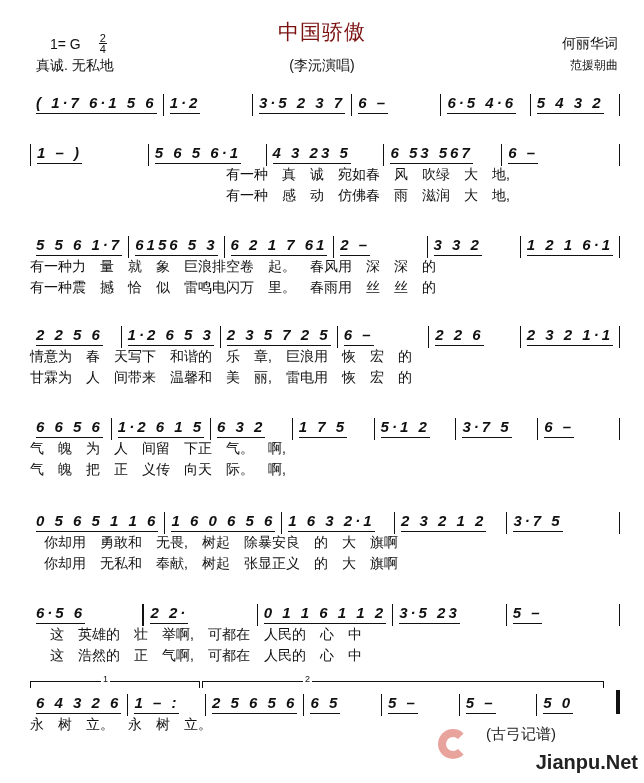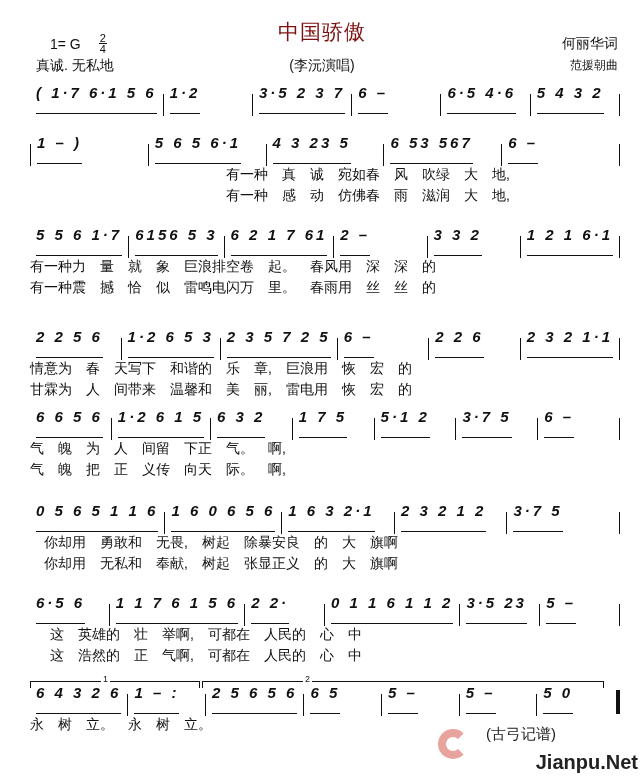--- a/index.html
+++ b/index.html
@@ -11,21 +11,21 @@
   .timesig .num { border-bottom: 1px solid #111; padding: 0 1px; }
   .tempo { position: absolute; left: 36px; top: 57px; font-size: 14px; }
   .title { position: absolute; left: 0; width: 644px; top: 18px; text-align: center; font-size: 21px; color: #7a1010; letter-spacing: 1px; }
   .singer { position: absolute; left: 0; width: 644px; top: 57px; text-align: center; font-size: 14px; }
   .lyricist { position: absolute; right: 26px; top: 35px; font-size: 14px; }
   .composer { position: absolute; right: 26px; top: 57px; font-size: 12px; }
 
   .system { position: absolute; left: 30px; width: 590px; }
   .notes-row { display: flex; align-items: flex-end; height: 26px; font-size: 15px; font-weight: bold; font-style: italic; white-space: nowrap; }
   .measure { display: flex; align-items: flex-end; flex: 1; justify-content: flex-start; padding: 0 6px; position: relative; }
-  .measure .notes { letter-spacing: 3px; border-bottom: 1px solid #111; padding-bottom: 12px; }
+  .measure .notes { letter-spacing: 3px; border-bottom: 1px solid #111; padding-bottom: 2px; }
   .barline { width: 1px; height: 22px; background: #111; margin-bottom: -2px; }
   .lyric-row { display: flex; font-size: 14px; height: 21px; line-height: 21px; white-space: nowrap; }
   .lyric-row span { padding-right: 14px; }
   .bracket { position: absolute; top: 681px; height: 6px; border-top: 1px solid #111; border-left: 1px solid #111; border-right: 1px solid #111; font-size: 9px; }
   .bracket span { position: absolute; top: -8px; background: #fff; padding: 0 2px; }
   .final-bar { width: 4px; height: 24px; background: #111; margin-left: 2px; }
 
   .watermark { position: absolute; right: 6px; top: 725px; width: 200px; height: 58px; }
   .wm-logo { position: absolute; left: 0; top: 4px; width: 30px; height: 30px; border-radius: 50%; border: 8px solid #e8a39c; border-right-color: transparent; box-sizing: border-box; }
   .wm-source { position: absolute; left: 48px; top: 0; font-size: 15px; color: #222; }
@@ -168,21 +168,21 @@
         <span>恰</span>
         <span>似</span>
         <span>雷鸣电闪万</span>
         <span>里。</span>
         <span>春雨用</span>
         <span>丝</span>
         <span>丝</span>
         <span>的</span>
       </div>
     </div>
-    <div class="system" style="top: 320px; margin-top: 12px;">
+    <div class="system" style="top: 320px;">
       <div class="notes-row">
         <div class="measure">
           <span class="notes">2 2 5 6</span>
         </div>
         <div class="barline"></div>
         <div class="measure">
           <span class="notes">1·2 6 5 3</span>
         </div>
         <div class="barline"></div>
         <div class="measure">
@@ -322,23 +322,20 @@
         <span>大</span>
         <span>旗啊</span>
       </div>
     </div>
     <div class="system" style="top: 598px;">
       <div class="notes-row">
         <div class="measure">
           <span class="notes">6·5 6</span>
         </div>
         <div class="barline"></div>
-        <div class="measure">
-          <span class="notes">1 1 7 6 1 5 6</span>
-        </div>
         <div class="barline"></div>
         <div class="measure">
           <span class="notes">2 2·</span>
         </div>
         <div class="barline"></div>
         <div class="measure">
           <span class="notes">0 1 1 6 1 1 2</span>
         </div>
         <div class="barline"></div>
         <div class="measure">

